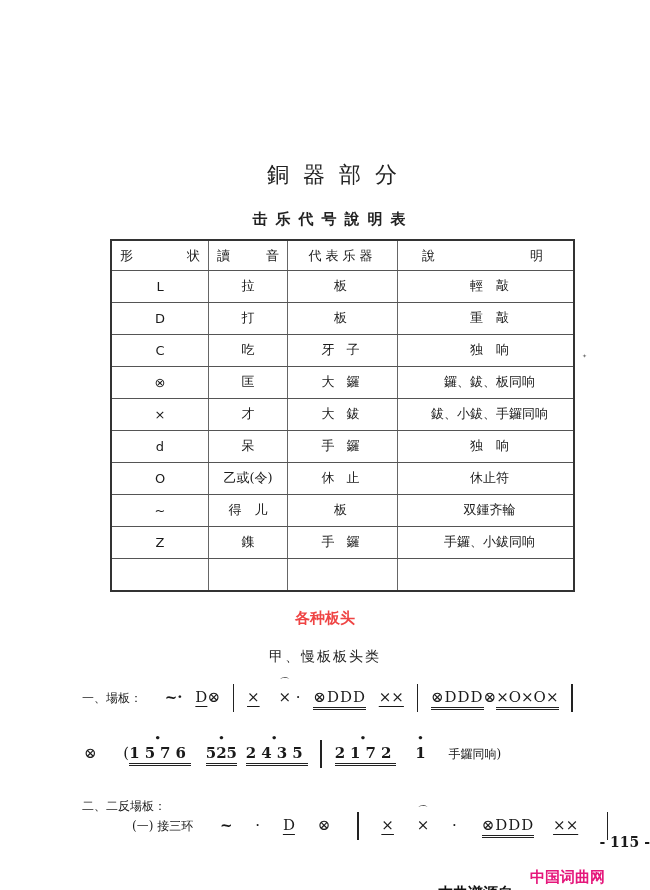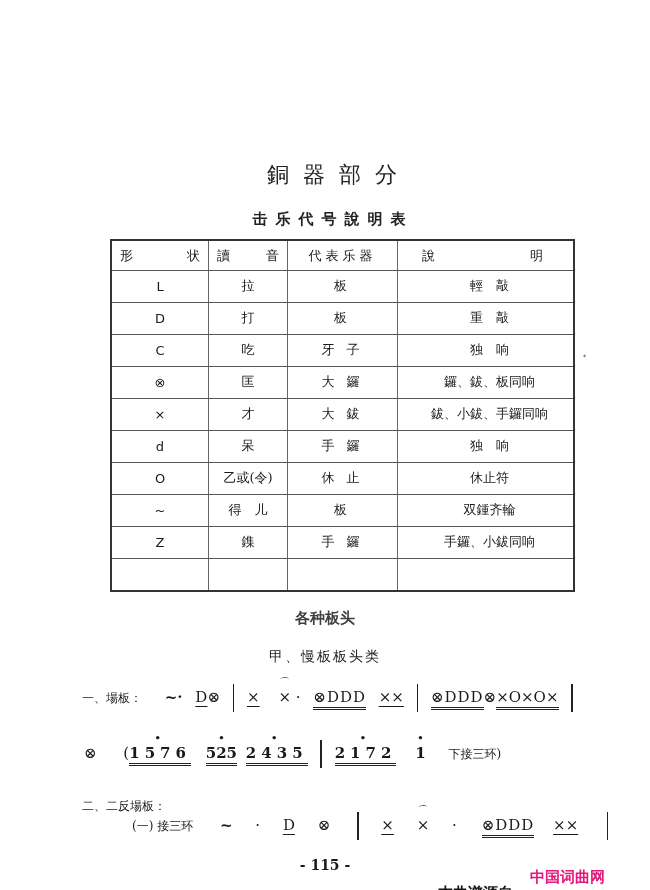--- a/index.html
+++ b/index.html
@@ -26,39 +26,39 @@
     }
     table.legend th { height: 29px; }
     .c-shape { width: 96px; text-align: center; font-family: "DejaVu Sans", sans-serif; font-weight: bold; font-size: 14px; }
     .c-read { width: 78px; text-align: center; }
     .c-inst { width: 109px; text-align: center; letter-spacing: 4px; }
     .c-desc { text-align: center; padding-left: 8px !important; }
     th .split { display: flex; justify-content: space-between; padding: 0 8px; }
     th .split-desc { display: flex; justify-content: space-between; padding: 0 30px 0 24px; }
     .section-title {
       left: 0; width: 650px; top: 609px; text-align: center;
-      font-family: "DejaVu Sans", sans-serif; font-weight: bold; font-size: 15px; color: #404040;
+      font-family: "DejaVu Sans", sans-serif; font-weight: bold; font-size: 15px; color: #ef4444;
     }
     .subsection-title {
       left: 0; width: 650px; top: 648px; text-align: center;
       font-size: 14px; letter-spacing: 2px; color: #222;
     }
     .notation {
       font-family: "DejaVu Serif", serif; font-size: 15px; white-space: nowrap;
     }
     .label-cn { font-size: 12px; }
     .ul1 { text-decoration: underline; text-underline-offset: 4px; }
     .ul2 { border-bottom: 3px double #222; padding-bottom: 1px; }
     .bar { display: inline-block; width: 1.5px; height: 28px; background: #222; vertical-align: middle; margin: 0 8px; }
     .dot-hi { position: relative; }
     .dot-hi::before { content: "•"; position: absolute; top: -12px; left: 50%; transform: translateX(-50%); font-size: 10px; }
     .fermata { position: relative; }
     .fermata::before { content: "⌒"; position: absolute; top: -13px; left: 50%; transform: translateX(-50%); font-size: 11px; }
     .page-num {
-      left: 0; width: 650px; top: 857px; text-align: center;
+      left: 0; width: 650px; top: 834px; text-align: right;
       font-weight: bold; font-size: 14px;
     }
     .watermark-a { left: 438px; top: 868px; font-family: "DejaVu Sans", sans-serif; font-weight: bold; font-size: 15px; color: #111; margin-top: 16px; }
     .watermark-b { left: 530px; top: 868px; font-family: "DejaVu Sans", sans-serif; font-weight: bold; font-size: 15px; }
     .specks { left: 582px; top: 352px; font-size: 6px; color: #777; }
   </style>
 </head>
 <body>
 
 <div class="abs page-title">銅器部分</div>
@@ -173,21 +173,21 @@
 </div>
 
 <div class="abs notation" style="left:84px; top:740px;">
   <span>⊗</span>
   <span style="margin-left:22px;">(</span><span class="ul2 dot-hi" style="letter-spacing:5px; font-weight:bold;">1576</span>
   <span style="margin-left:10px; font-weight:bold;" class="ul2 dot-hi">525</span>
   <span style="margin-left:4px; letter-spacing:5px; font-weight:bold;" class="ul2 dot-hi">2435</span>
   <span class="bar"></span>
   <span style="letter-spacing:5px; font-weight:bold;" class="ul2 dot-hi">2172</span>
   <span style="margin-left:14px; font-weight:bold;" class="dot-hi">1</span>
-  <span style="margin-left:18px; font-size:12px;">下接三环)</span>
+  <span style="margin-left:18px; font-size:12px;">手鑼同响)</span>
 </div>
 
 <div class="abs label-cn" style="left:82px; top:798px;">二、二反場板：</div>
 
 <div class="abs notation" style="left:132px; top:812px;">
   <span class="label-cn">(一) 接三环</span>
   <span style="margin-left:22px; font-weight:bold;">~</span>
   <span style="margin-left:18px;">·</span>
   <span style="margin-left:18px;" class="ul1">D</span>
   <span style="margin-left:18px;">⊗</span>

